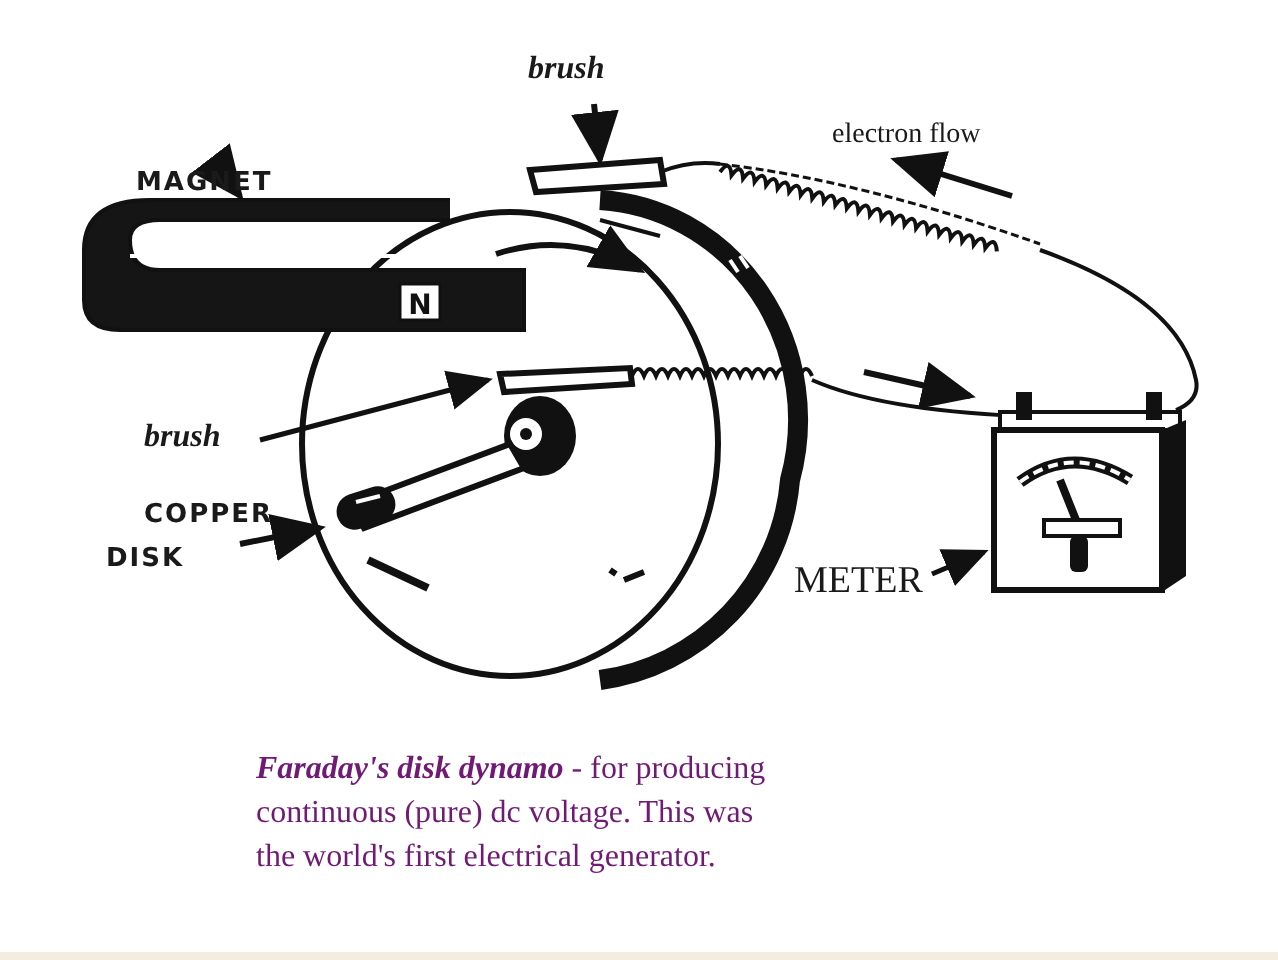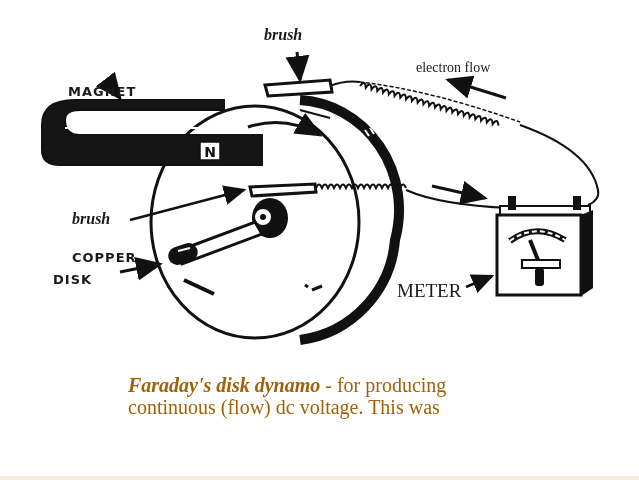--- a/index.html
+++ b/index.html
@@ -9,21 +9,21 @@
       position: relative;
     }
     .canvas { position: absolute; left: 0; top: 0; width: 639px; height: 480px; }
     .bottom-strip { position: absolute; left: 0; right: 0; bottom: 0; height: 4px; background: #f4ece0; }
     .label { position: absolute; color: #1a1a1a; white-space: nowrap; }
     .label-caps { font-family: "DejaVu Sans", sans-serif; font-weight: bold; font-size: 13px; letter-spacing: 1px; }
     .label-italic { font-family: "Liberation Serif", serif; font-style: italic; font-weight: bold; font-size: 16px; }
     .label-serif { font-family: "Liberation Serif", serif; font-size: 14px; }
     .caption {
       position: absolute; left: 128px; top: 374px; width: 420px;
-      font-family: "Liberation Serif", serif; font-size: 20px; line-height: 22px; color: #a16207;
+      font-family: "Liberation Serif", serif; font-size: 16px; line-height: 22px; color: #701a75;
     }
     .caption .bold-italic { font-style: italic; font-weight: bold; }
   </style>
 </head>
 <body>
 
 <div class="canvas">
   <svg width="639" height="480" viewBox="0 0 639 480" xmlns="http://www.w3.org/2000/svg">
     <defs>
       <marker id="arrow" markerWidth="10" markerHeight="10" refX="8" refY="5" orient="auto">
@@ -102,16 +102,17 @@
   <div class="label label-italic" style="left:264px; top:26px;">brush</div>
   <div class="label label-italic" style="left:72px; top:210px;">brush</div>
   <div class="label label-caps" style="left:48px; top:250px;margin-left:24px;">COPPER</div>
   <div class="label label-caps" style="left:53px; top:272px;">DISK</div>
   <div class="label label-serif" style="left:416px; top:60px;">electron flow</div>
   <div class="label label-serif" style="left:397px; top:280px; font-size:19px;">METER</div>
 </div>
 
 <div class="caption">
   <div><span class="bold-italic">Faraday's disk dynamo</span><span> - </span><span>for producing</span></div>
-  <div>continuous (flow) dc voltage. This was</div>
+  <div>continuous (pure) dc voltage. This was</div>
+  <div>the world's first electrical generator.</div>
 </div>
 
 <div class="bottom-strip"></div>
 
 </body></html>

